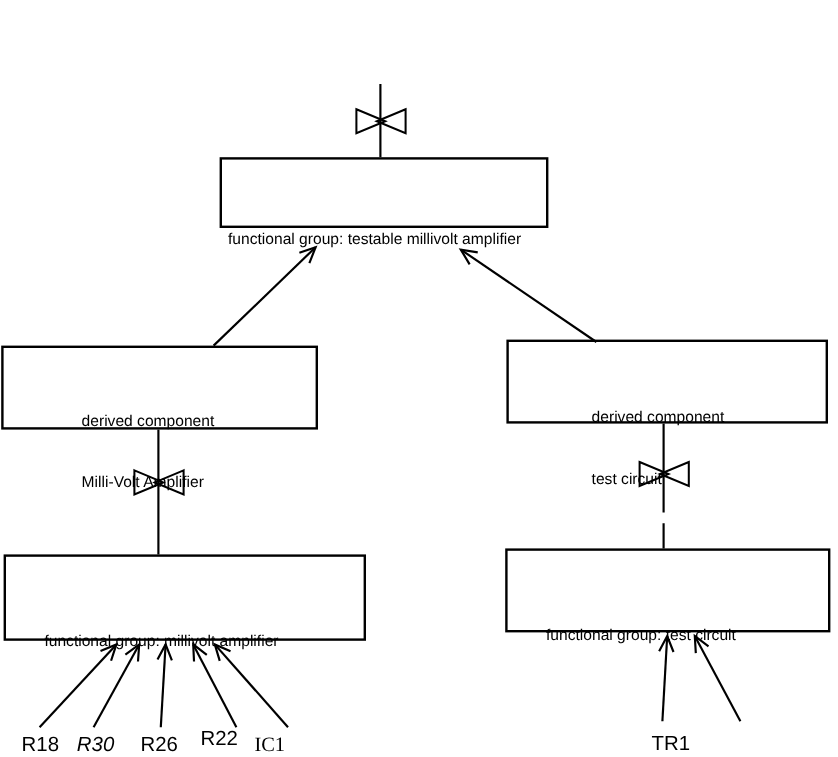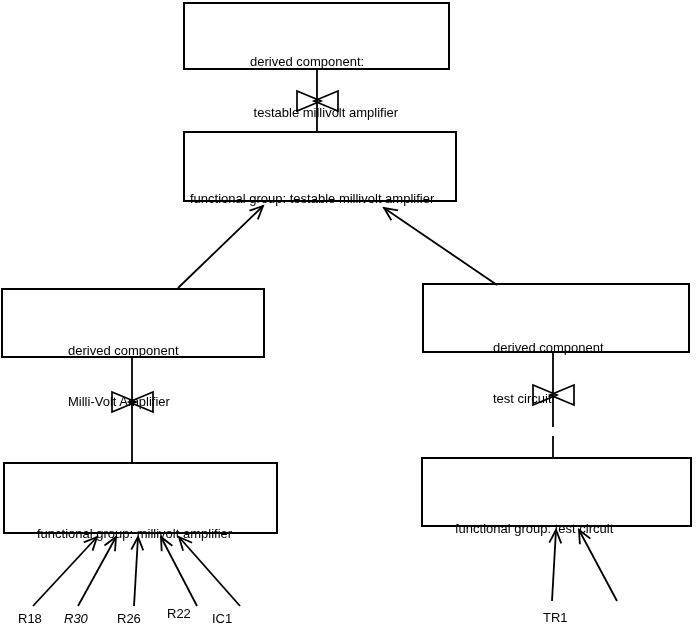--- a/index.html
+++ b/index.html
@@ -19,59 +19,53 @@
   }
   .box-text {
     position: absolute;
     font-size: 13px;
     line-height: 17px;
     color: #000000;
     white-space: pre;
   }
   .leaf-label {
     position: absolute;
-    font-size: 13px;
+    font-size: 17px;
     color: #000000;
     white-space: pre;
   }
   svg.wires {
     position: absolute;
     left: 0; top: 0;
     width: 698px; height: 631px;
     pointer-events: none;
   }
   svg .wire { stroke: #000000; stroke-width: 1.8px; fill: none; }
   svg .bowtie { stroke: #000000; stroke-width: 1.7px; fill: none; }
 </style>
 </head>
 <body>
 
 <div class="canvas">
 
-  <div class="box" style="left:183px; top:2px; width:267px; height:68px;">
-    <div class="box-text" style="left:65px; top:15px;">
-      <div>derived component:</div>
-      <div> testable millivolt amplifier</div>
-    </div>
-  </div>
 
-  <div class="box" style="left:183px; top:131px; width:274px; height:71px;padding-left:40px;">
+  <div class="box" style="left:183px; top:131px; width:274px; height:59px;padding-left:40px;">
     <div class="box-text" style="left:5px; top:23px;">
       <div>functional group: testable millivolt amplifier</div>
     </div>
   </div>
 
   <div class="box" style="left:1px; top:288px; width:264px; height:70px;">
     <div class="box-text" style="left:65px; top:18px;">
       <div>derived component</div>
       <div>Milli-Volt Amplifier</div>
     </div>
   </div>
 
-  <div class="box" style="left:3px; top:462px; width:275px; height:72px;">
+  <div class="box" style="left:3px; top:462px; width:302px; height:72px;">
     <div class="box-text" style="left:32px; top:27px;">
       <div>functional group: millivolt amplifier</div>
     </div>
   </div>
 
   <div class="box" style="left:422px; top:283px; width:268px; height:70px;">
     <div class="box-text" style="left:69px; top:20px;">
       <div>derived component</div>
       <div>test circuit</div>
     </div>
@@ -80,21 +74,21 @@
   <div class="box" style="left:421px; top:457px; width:271px; height:70px;padding-left:24px;">
     <div class="box-text" style="left:32px; top:27px;">
       <div>functional group: test circuit</div>
     </div>
   </div>
 
   <div class="leaf-label" style="left:18px;  top:611px;">R18</div>
   <div class="leaf-label" style="left:64px;  top:611px;font-style:italic;">R30</div>
   <div class="leaf-label" style="left:117px; top:611px;text-align:right;">R26</div>
   <div class="leaf-label" style="left:167px; top:606px;">R22</div>
-  <div class="leaf-label" style="left:212px; top:611px;">IC1</div>
+  <div class="leaf-label" style="left:212px; top:611px;font-family:Liberation Serif, serif;">IC1</div>
   <div class="leaf-label" style="left:543px; top:610px;text-align:center;">TR1</div>
   <div class="leaf-label" style="left:608px; top:634px;">R36</div>
 
   <svg class="wires" xmlns="http://www.w3.org/2000/svg">
     <defs>
       <marker id="oarrow" markerWidth="22" markerHeight="22" refX="16" refY="10" orient="auto" markerUnits="userSpaceOnUse">
         <path d="M3,4 L16,10 L3,16" fill="none" stroke="#000000" stroke-width="1.8"></path>
       </marker>
     </defs>
 

